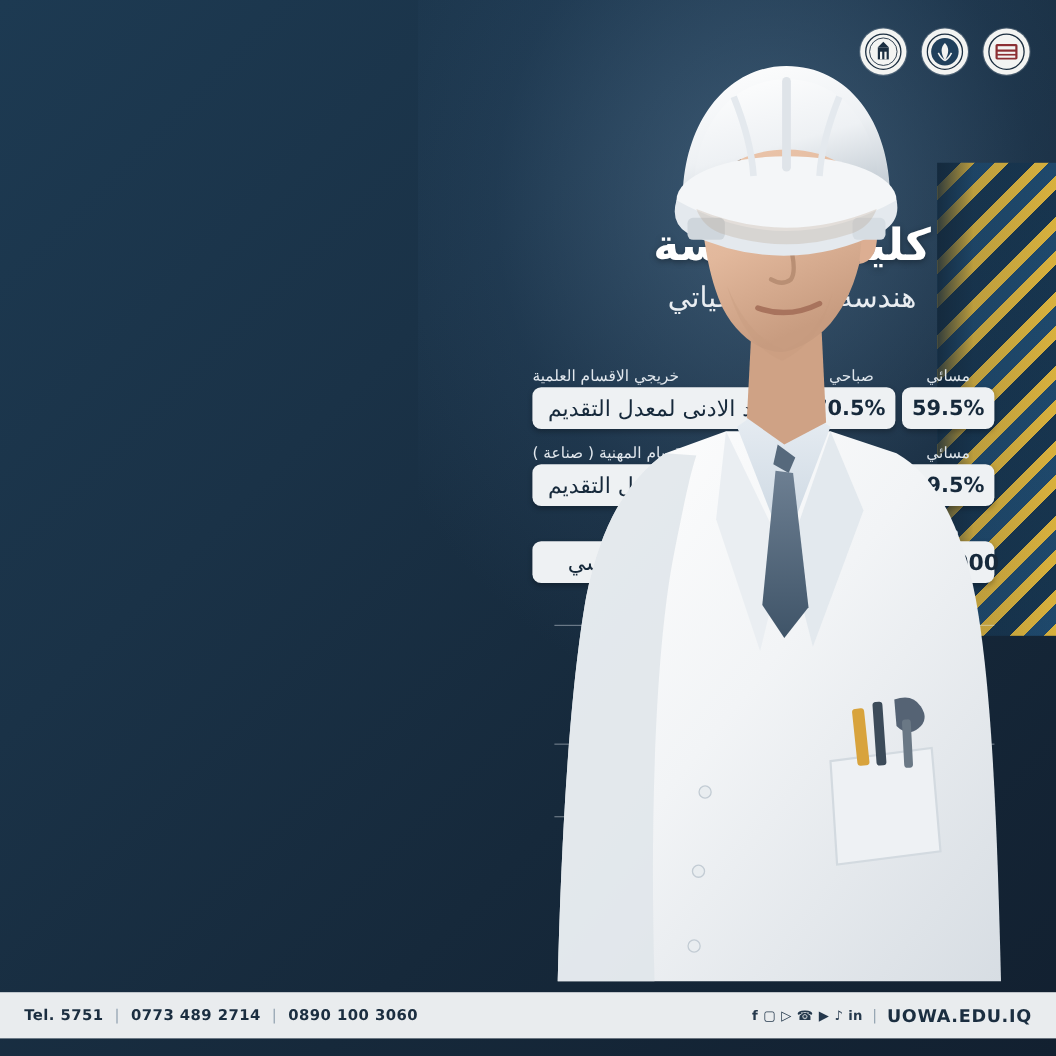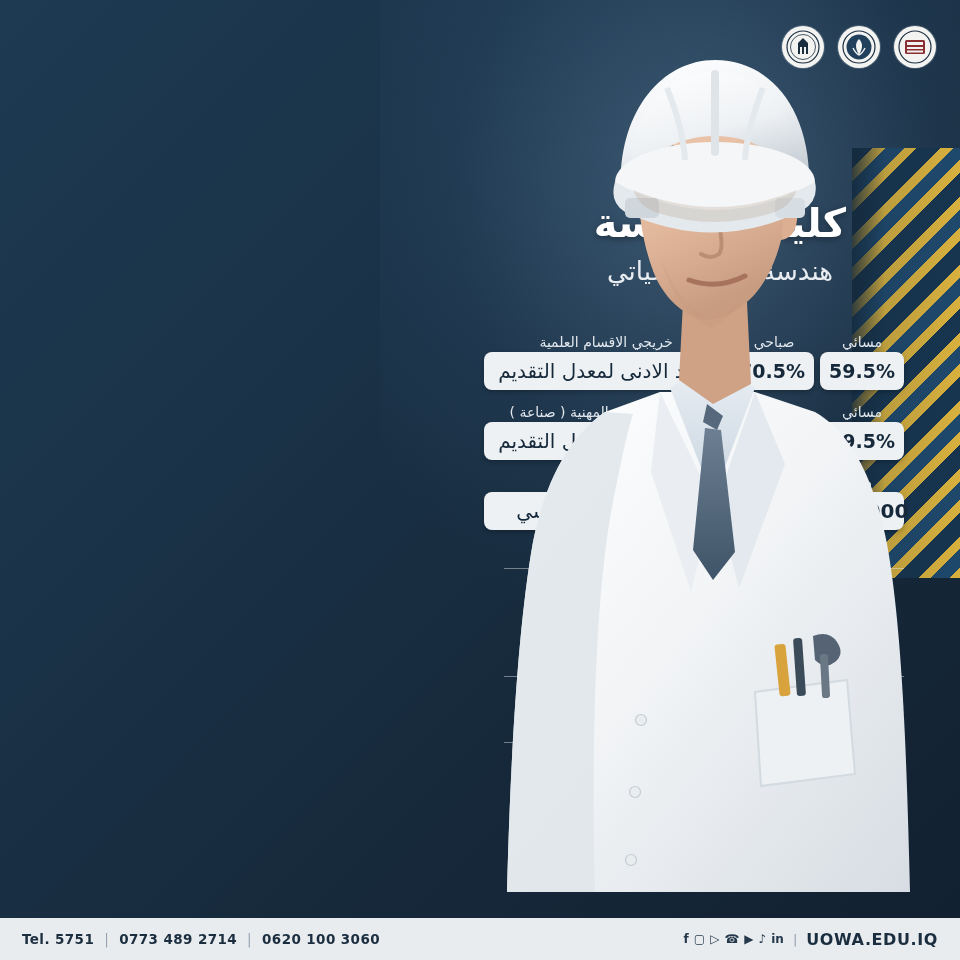--- a/index.html
+++ b/index.html
@@ -106,21 +106,21 @@
   }
   .cap {
     color: #dfe6ec;
     font-size: 14px;
     text-align: center;
   }
   .cap.evening { width: 84px; }
   .cap.morning { width: 80px; margin-right: 6px; }
   .cap.note {
     flex: 1;
-    text-align: center;
+    text-align: left;
     font-size: 14px;
     color: #e2e8ee;
     padding-right: 6px;
   }
   .row-pills {
     display: flex; flex-direction: row;
     align-items: stretch;
     gap: 6px;
   }
   .pill {
@@ -179,21 +179,21 @@
   
   .portrait {
     position: absolute;
     bottom: 38px; left: 455px;
     width: 505px; height: 890px;
   }
 
   
   .footer {
     position: absolute;
-    bottom: 0; right: 0; left: 0;
+    bottom: 16px; right: 0; left: 0;
     height: 42px;
     background: #e9ecee;
     display: flex; align-items: center;
     justify-content: space-between;
     padding: 0 22px;
     direction: ltr;
   }
   .footer-left {
     display: flex; align-items: center;
     gap: 10px;
@@ -410,21 +410,21 @@
       <path d="M178 158 q82 34 164 0 q-6 16 -22 22 q-60 20 -120 0 q-16 -6 -22 -22 Z" fill="#b6a08c" opacity="0.28"></path>
     </svg>
   </div>
 
   <div class="footer">
     <div class="footer-left">
       <span>Tel. 5751</span>
       <span class="sep">|</span>
       <span>0773 489 2714</span>
       <span class="sep">|</span>
-      <span>0620 100 3060</span>
+      <span>0890 100 3060</span>
     </div>
     <div class="footer-right">
       <div class="social">
         <span>f</span>
         <span>▢</span>
         <span>▷</span>
         <span>☎</span>
         <span>▶</span>
         <span>♪</span>
         <span>in</span>

